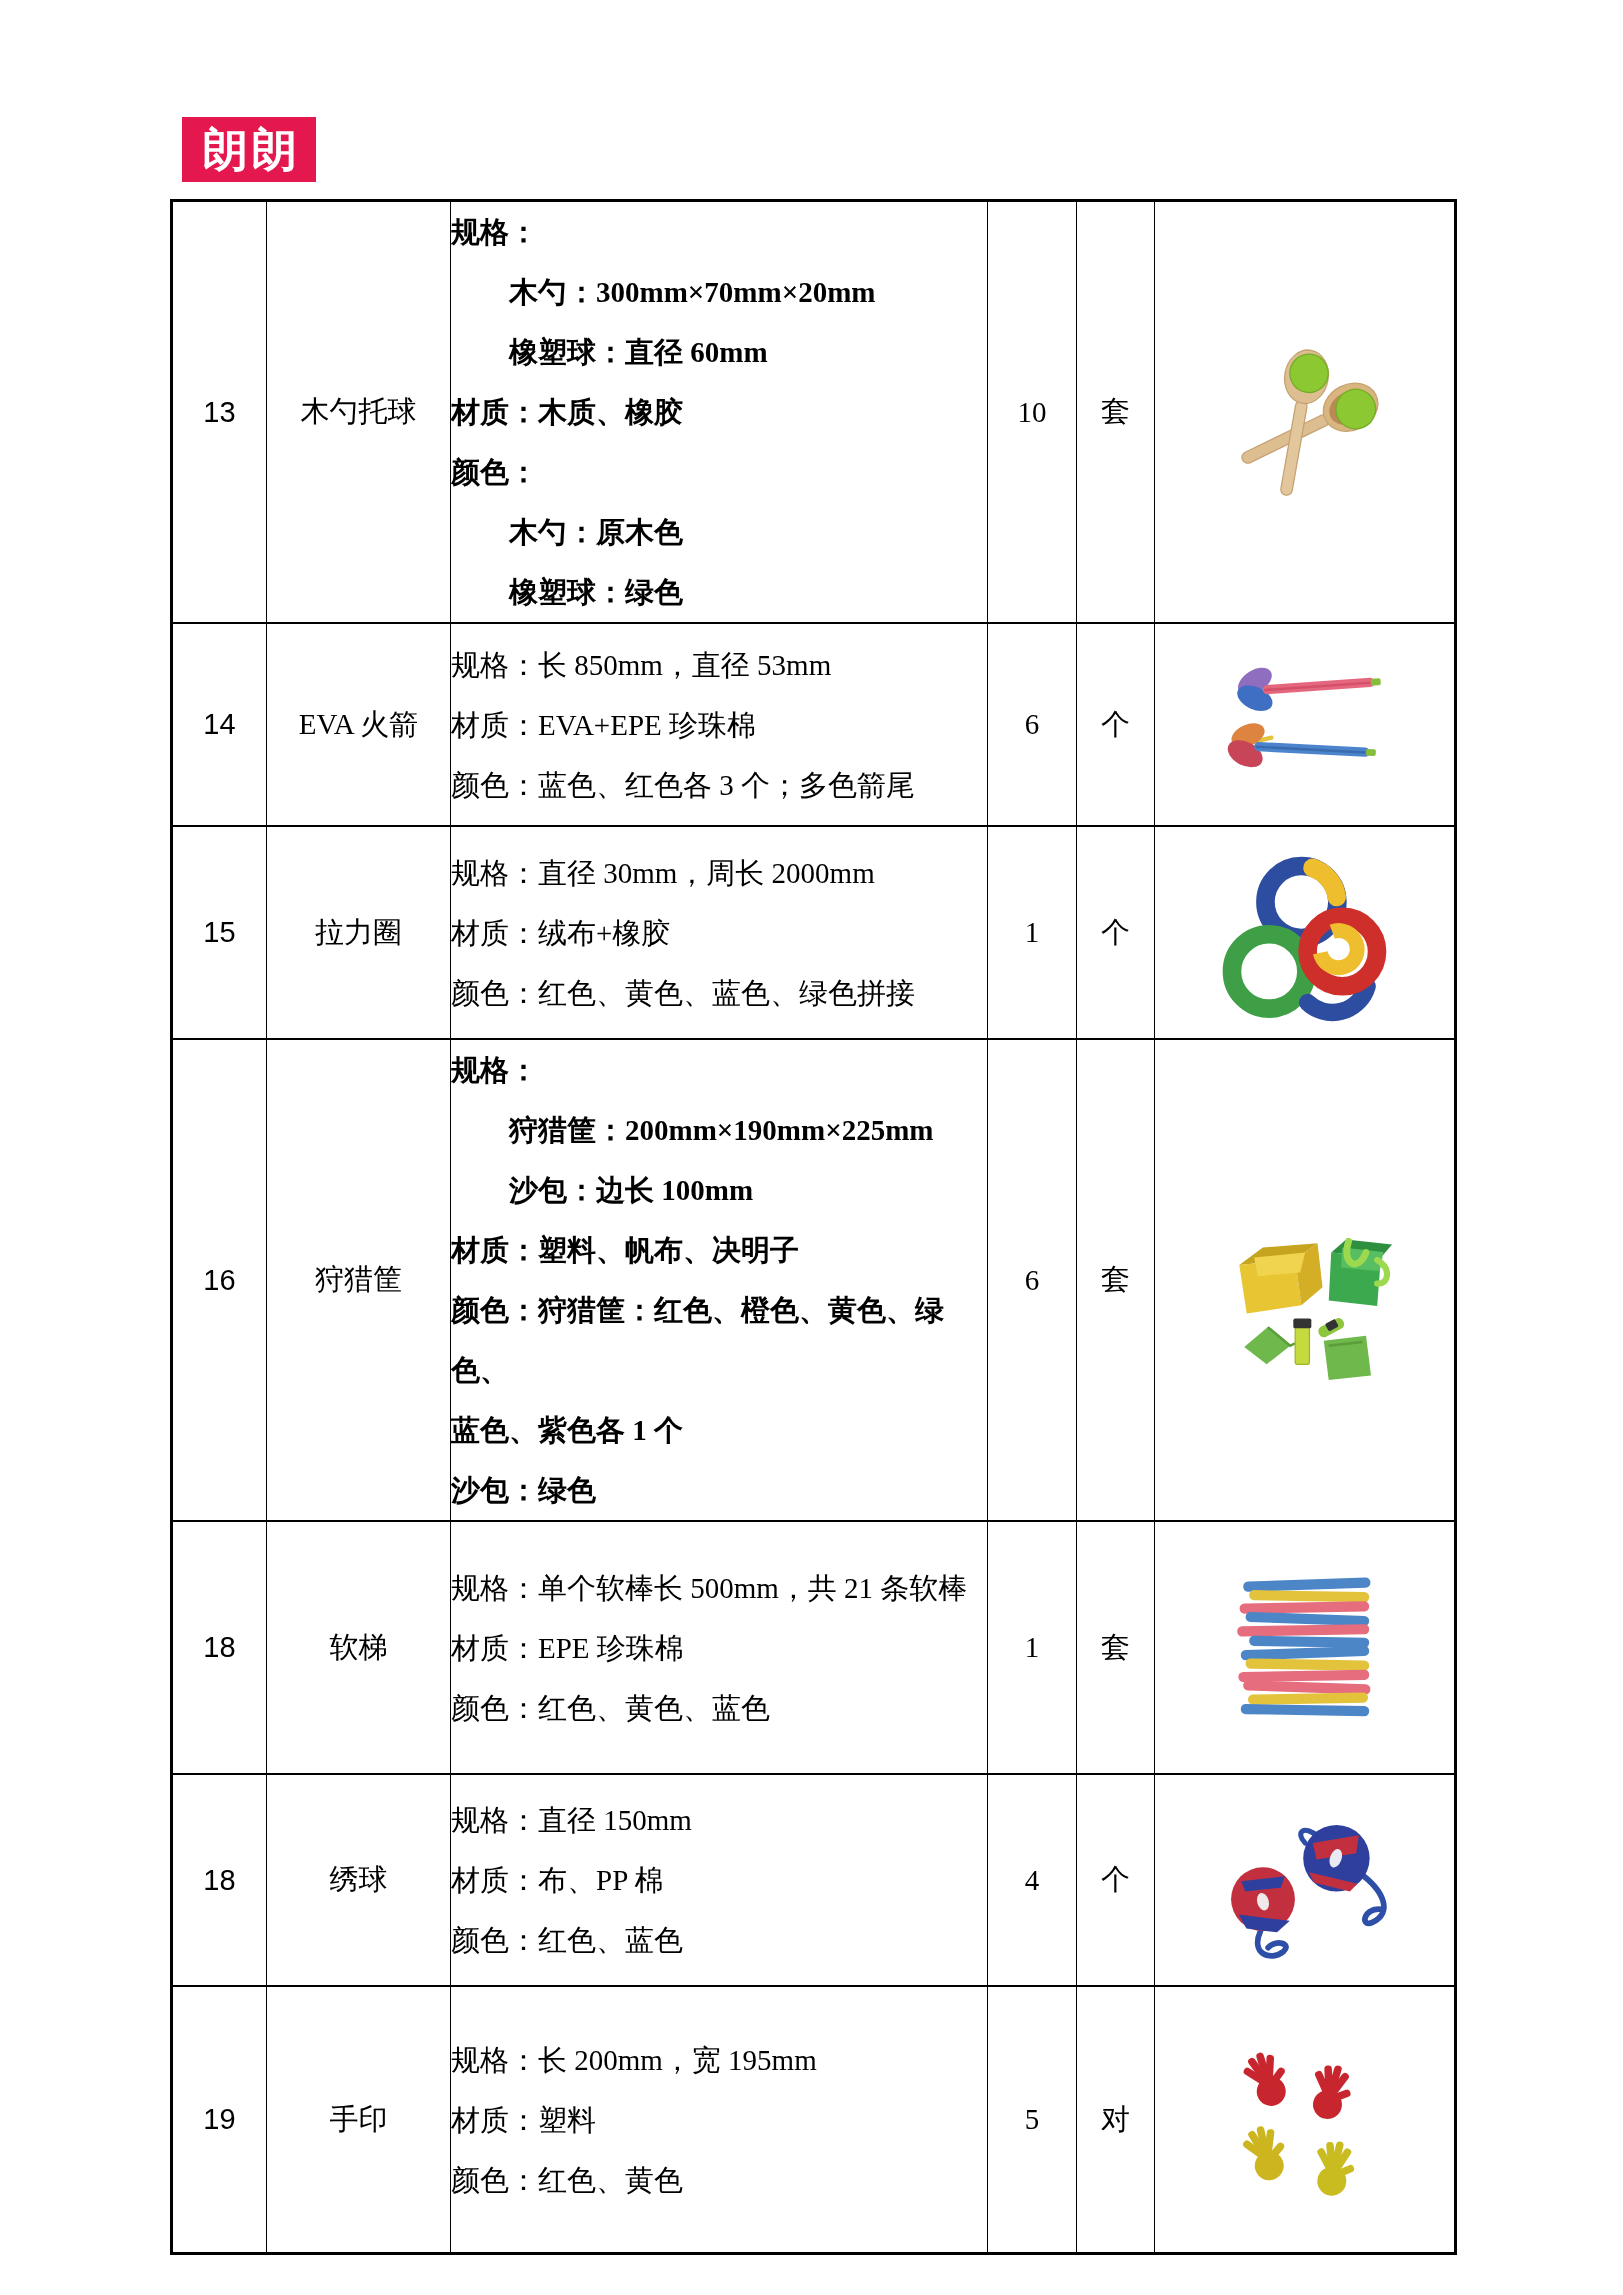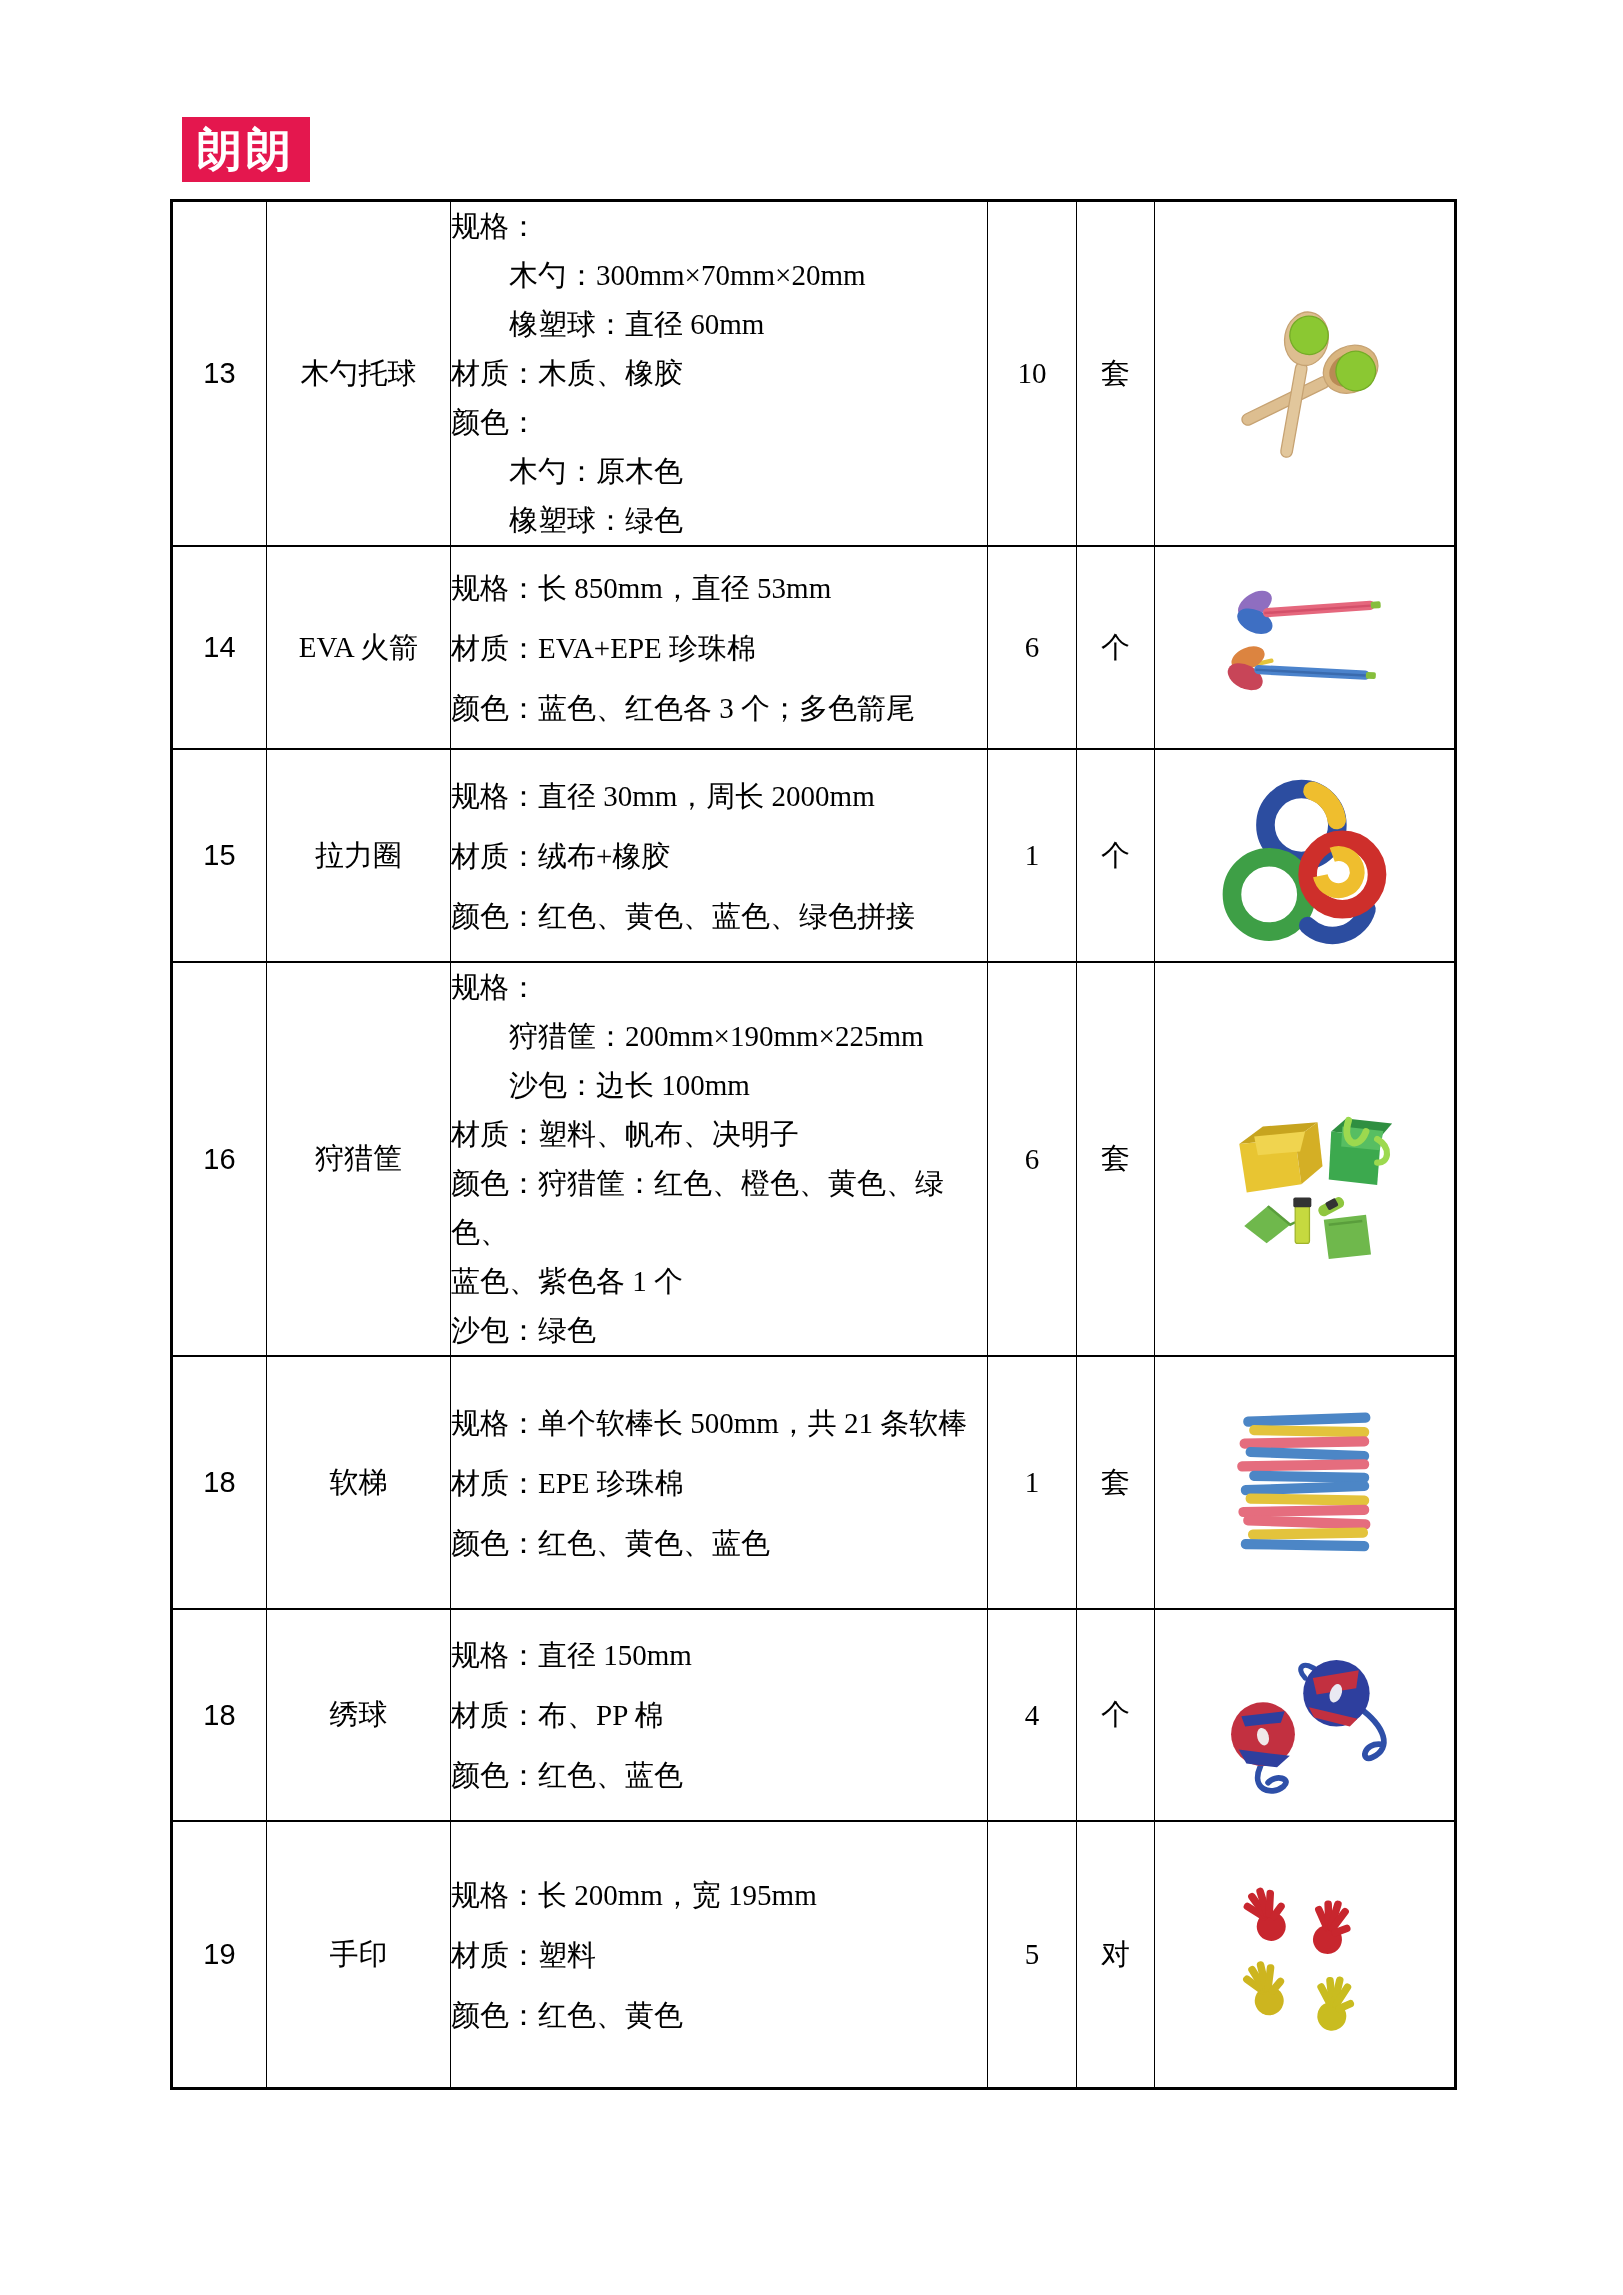--- a/index.html
+++ b/index.html
@@ -16,20 +16,21 @@
     position:absolute;
     left:182px; top:117px;
     width:128px; height:65px;
     display:flex; align-items:center; justify-content:center;
     background:#E4174E;
     color:#ffffff;
     font-size:45px;
     font-weight:700;
     letter-spacing:4.1px;
     font-family:"Liberation Sans","DejaVu Sans",sans-serif;
+    padding-left:6px;
   }
   table.spec-table{
     position:absolute;
     left:170px; top:199px;
     width:1284px;
     border-collapse:collapse;
     table-layout:fixed;
     border:3.4px solid #000;
   }
   table.spec-table td{
@@ -45,21 +46,21 @@
     text-align:center;
     font-family:"Liberation Sans","DejaVu Sans",sans-serif;
     font-size:27px;
   }
   td.c-name{text-align:center;}
   td.c-spec{
     text-align:left;
     padding:6.8px 4.1px 6.8px 6.8px;
     white-space:pre-line;
   }
-  td.c-spec.lines7{line-height:49px;}
+  td.c-spec.lines7{line-height:60px;font-weight:bold;}
   td.c-spec.lines3{line-height:60px;}
   td.c-qty{text-align:center;}
   td.c-unit{text-align:center;}
   td.c-img{text-align:center;}
   td.c-img svg{display:block;margin:0 auto;}
   .r13 td{height:340px;}
   .r14 td{height:201px;}
   .r15 td{height:211px;}
   .r16 td{height:325px;}
   .r17 td{height:251px;}

